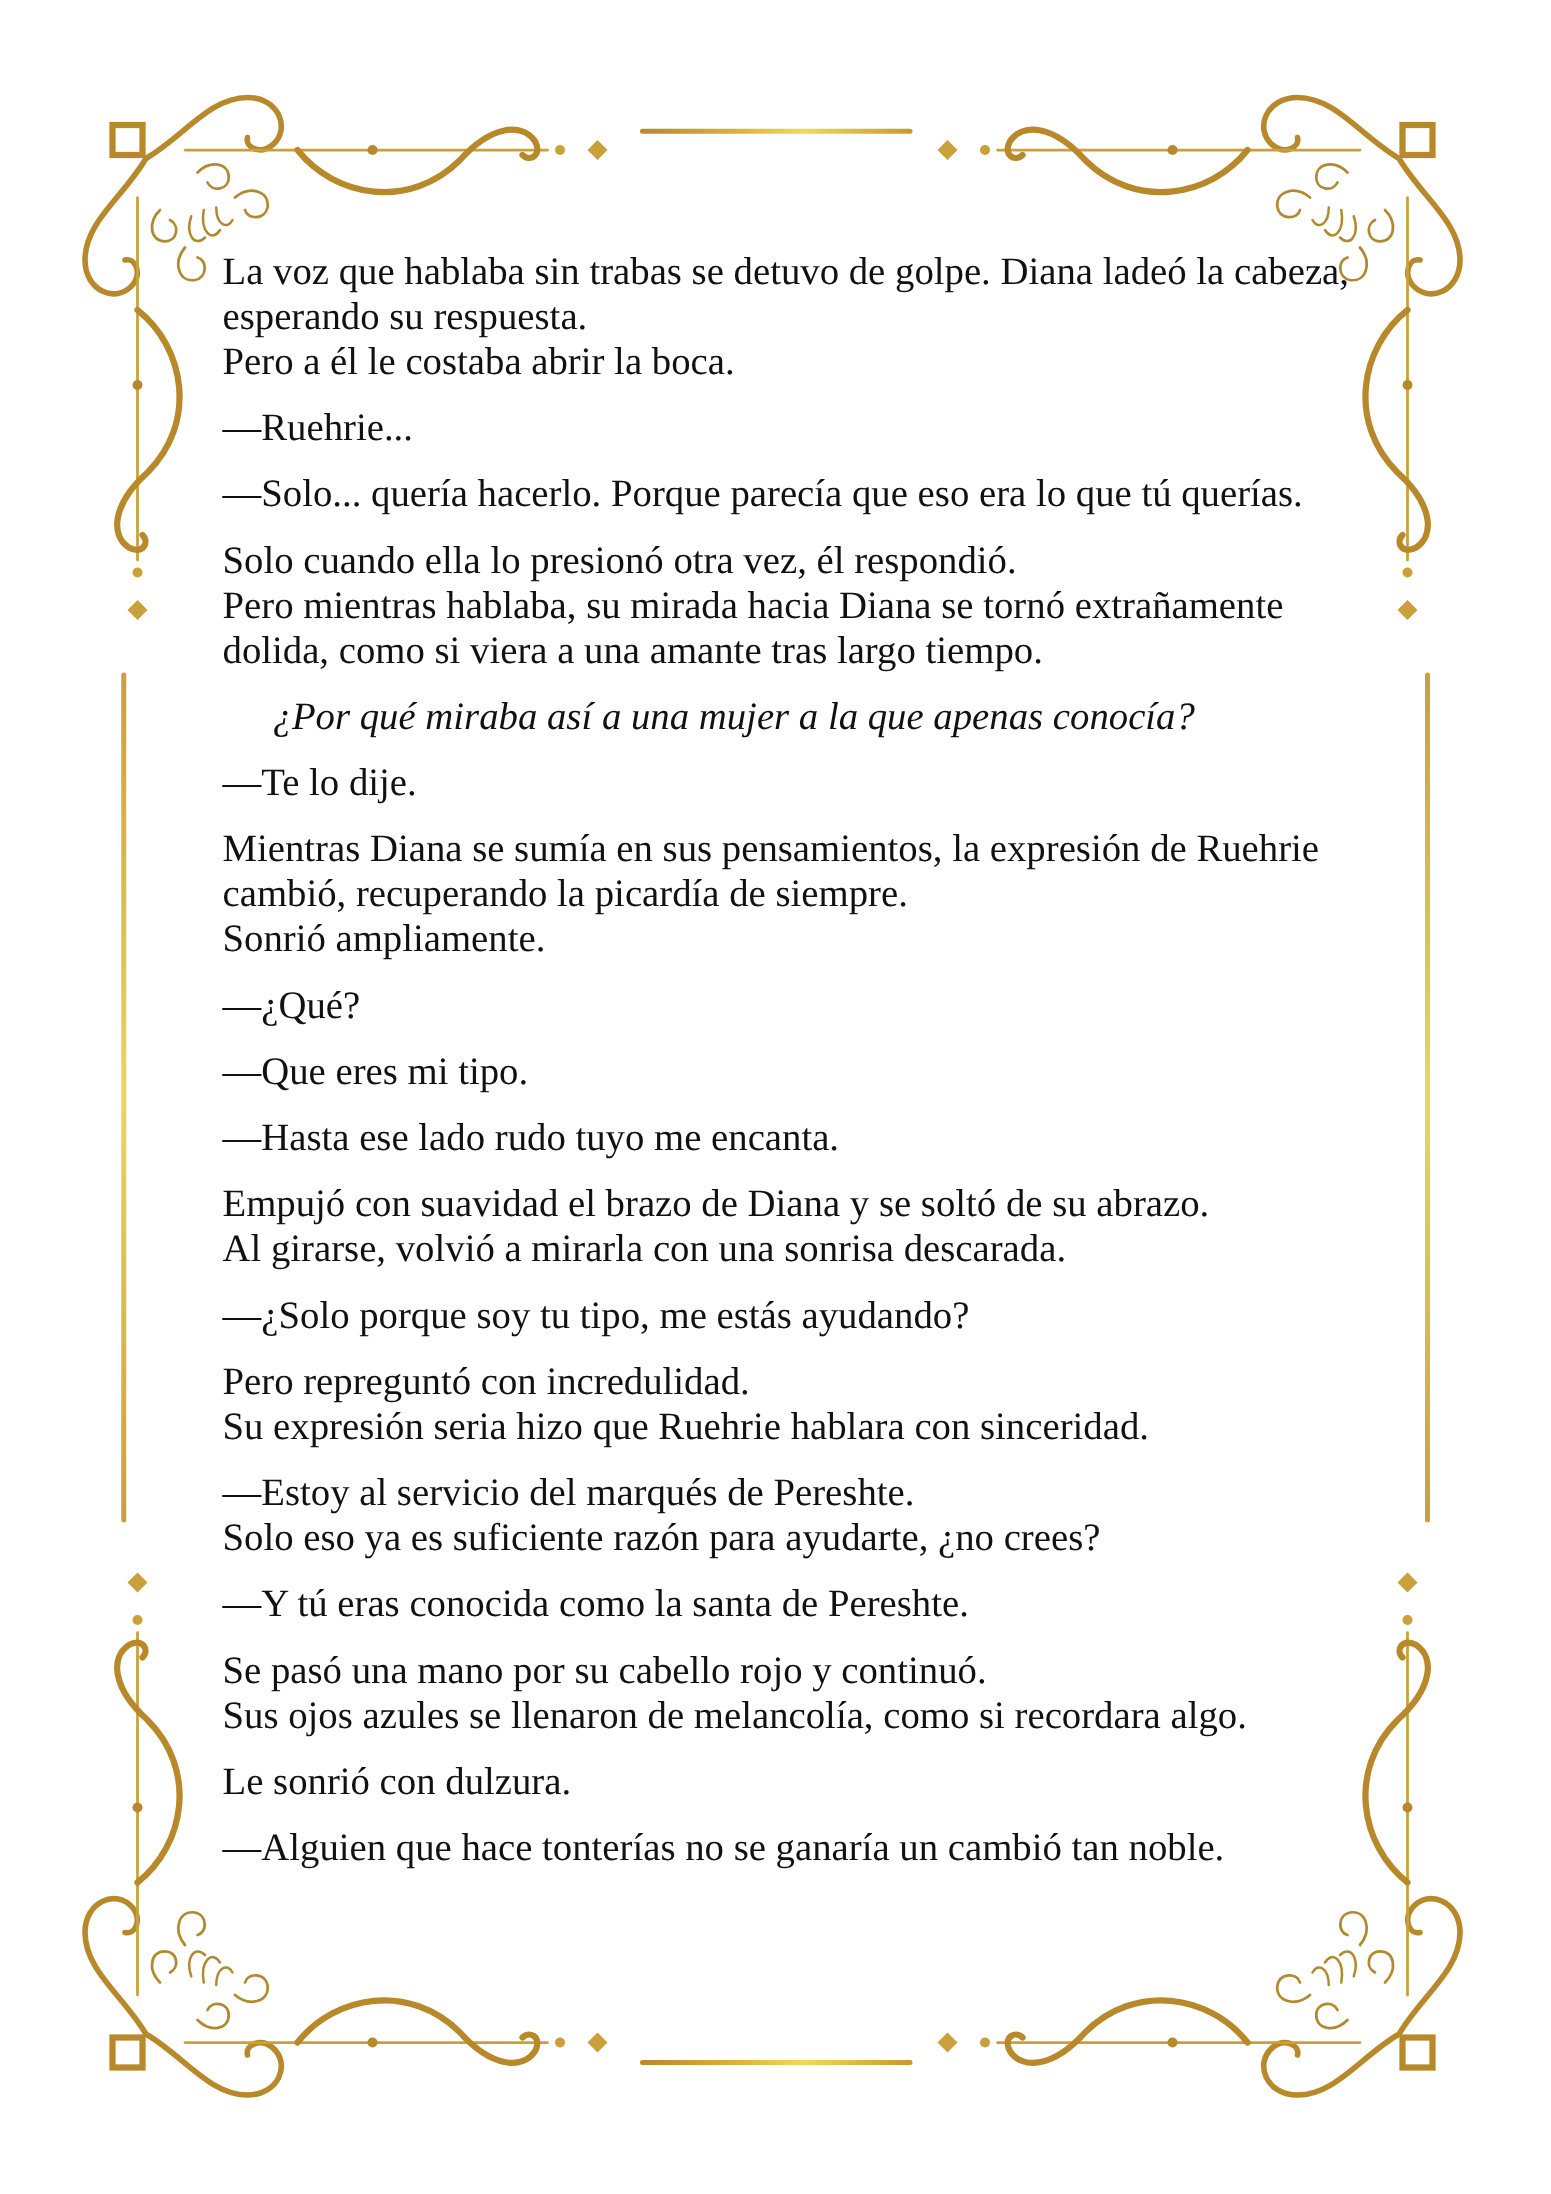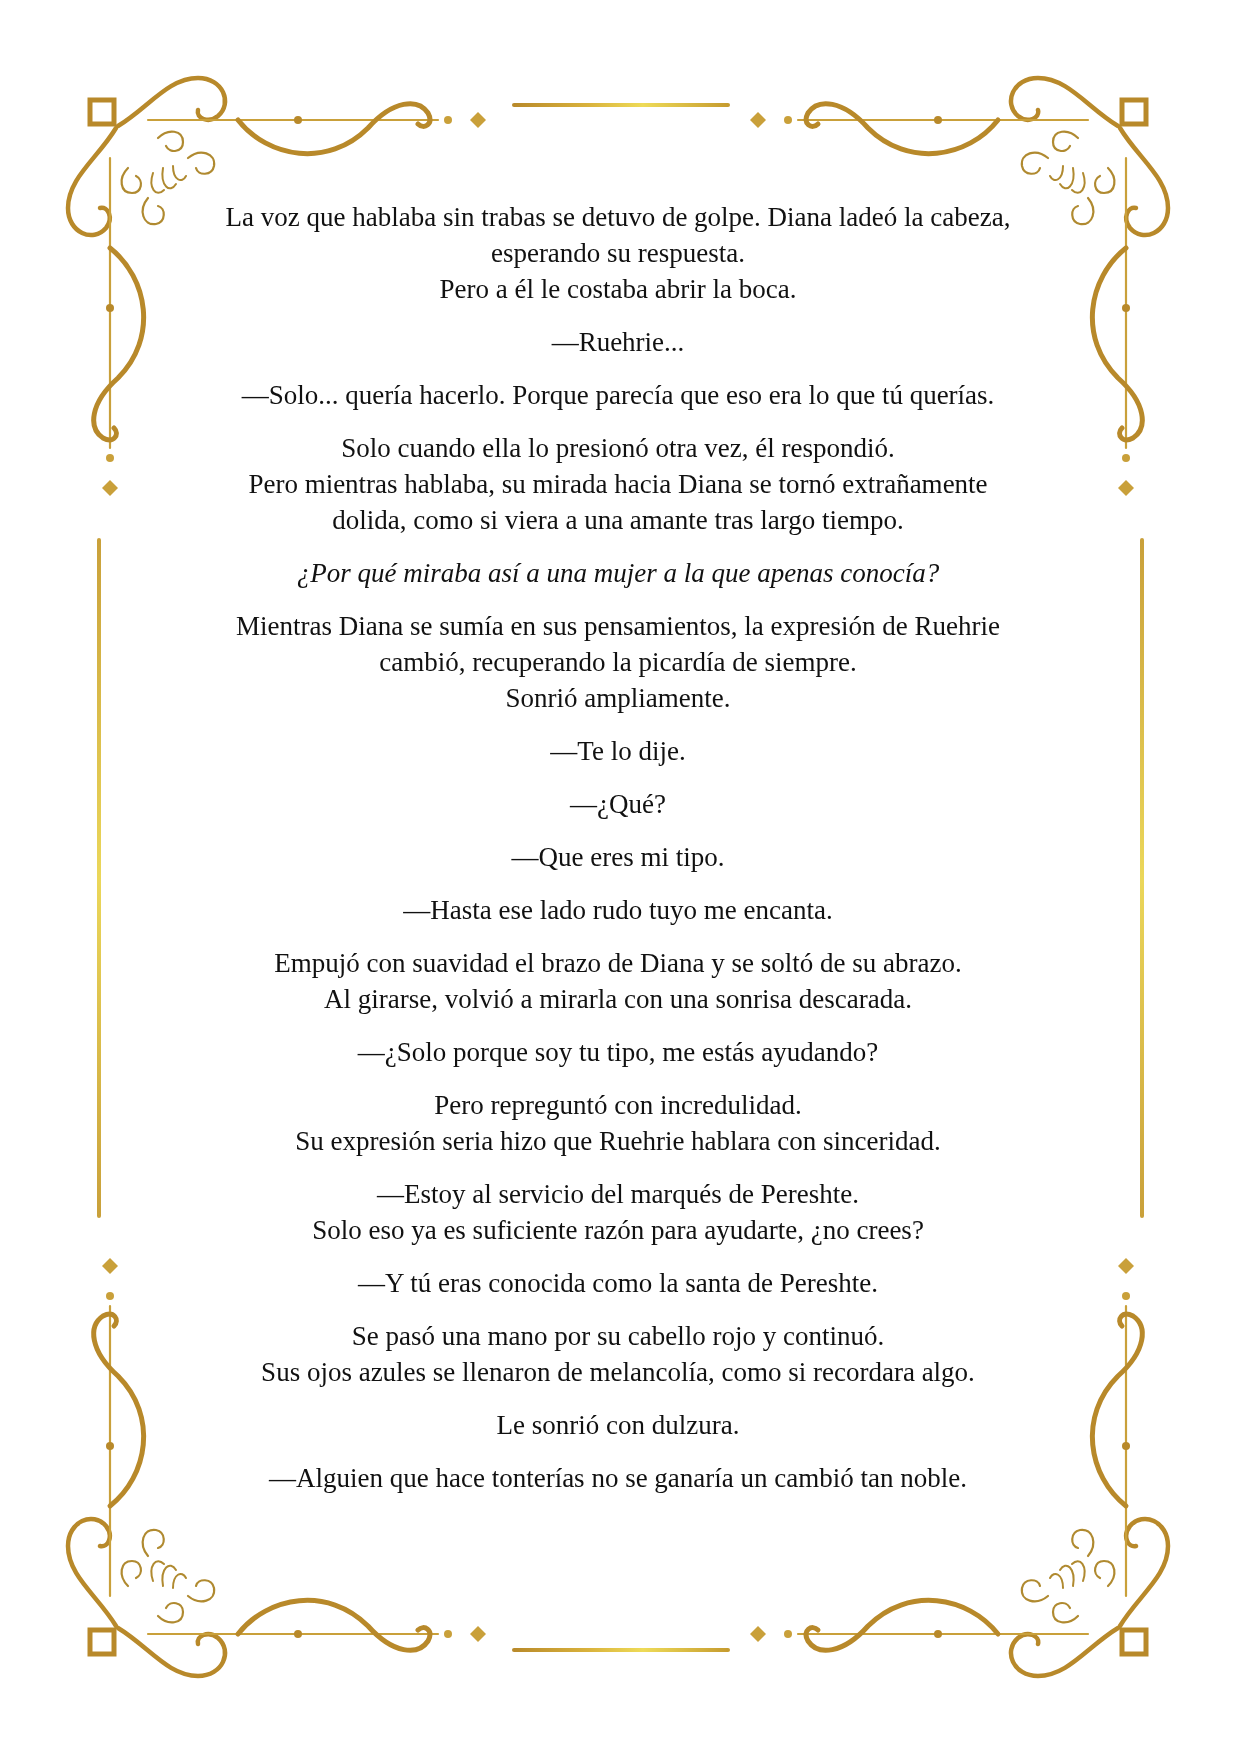--- a/index.html
+++ b/index.html
@@ -4,28 +4,27 @@
 <style>
   html, body { margin: 0; padding: 0; background: #ffffff; }
   body { width: 1241px; height: 1755px; position: relative; overflow: hidden; }
   .frame { position: absolute; left: 0; top: 0; width: 1241px; height: 1755px; pointer-events: none; }
   .content {
     position: absolute;
     left: 178px;
     top: 199px;
     width: 880px;
     font-family: "Liberation Serif", "DejaVu Serif", serif;
-    font-size: 27px;
+    font-size: 31px;
     line-height: 36px;
     color: #111111;
-    text-align: center;
   }
   .para { margin: 0 0 17px 0; }
   .para .line { display: block; white-space: nowrap; }
-  .para.italic { font-style: italic; }
+  .para.italic { font-style: italic; margin-left: 40px; }
 </style>
 </head>
 <body>
 
 <svg class="frame" viewBox="0 0 1241 1755" xmlns="http://www.w3.org/2000/svg">
   <defs>
     <linearGradient id="goldH" x1="0" y1="0" x2="1" y2="0">
       <stop offset="0" stop-color="#B8892A"></stop>
       <stop offset="0.35" stop-color="#D9B23C"></stop>
       <stop offset="0.6" stop-color="#EEDB58"></stop>
@@ -88,26 +87,26 @@
     </p>
     <p class="para">
       <span class="line">Solo cuando ella lo presionó otra vez, él respondió.</span>
       <span class="line">Pero mientras hablaba, su mirada hacia Diana se tornó extrañamente</span>
       <span class="line">dolida, como si viera a una amante tras largo tiempo.</span>
     </p>
     <p class="para italic">
       <span class="line">¿Por qué miraba así a una mujer a la que apenas conocía?</span>
     </p>
     <p class="para">
+      <span class="line">—Te lo dije.</span>
+    </p>
+    <p class="para">
       <span class="line">Mientras Diana se sumía en sus pensamientos, la expresión de Ruehrie</span>
       <span class="line">cambió, recuperando la picardía de siempre.</span>
       <span class="line">Sonrió ampliamente.</span>
-    </p>
-    <p class="para">
-      <span class="line">—Te lo dije.</span>
     </p>
     <p class="para">
       <span class="line">—¿Qué?</span>
     </p>
     <p class="para">
       <span class="line">—Que eres mi tipo.</span>
     </p>
     <p class="para">
       <span class="line">—Hasta ese lado rudo tuyo me encanta.</span>
     </p>

